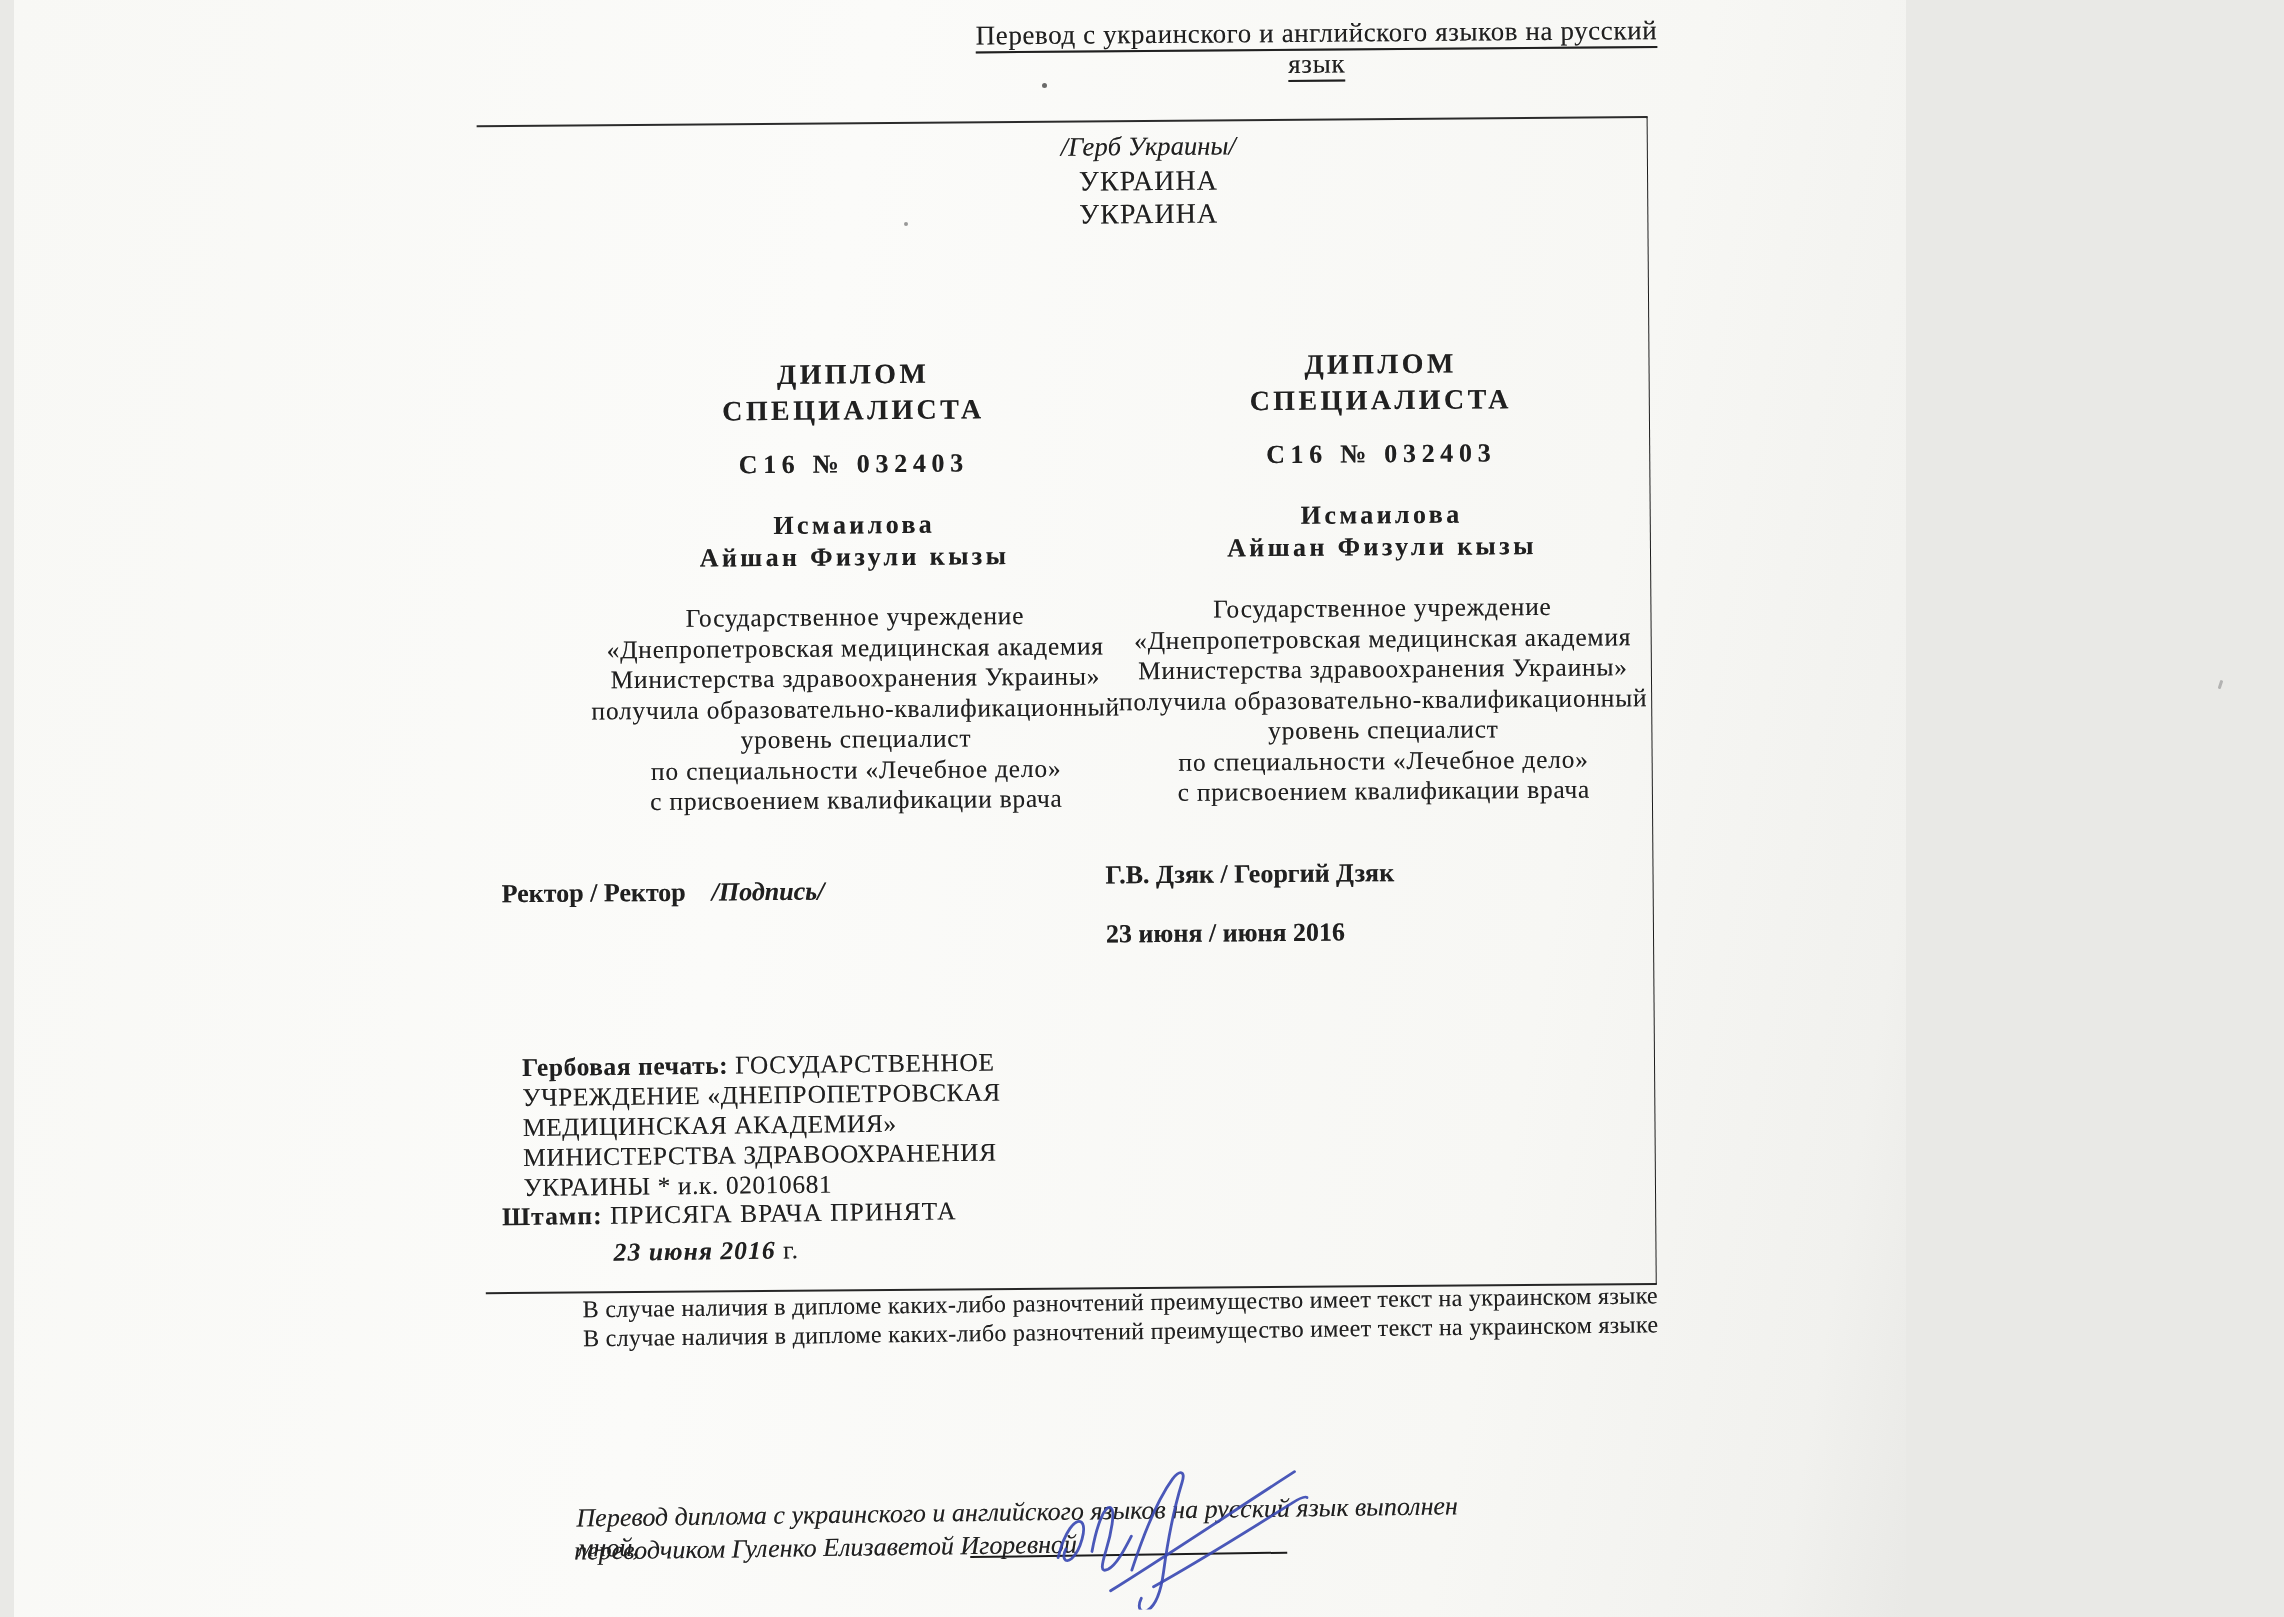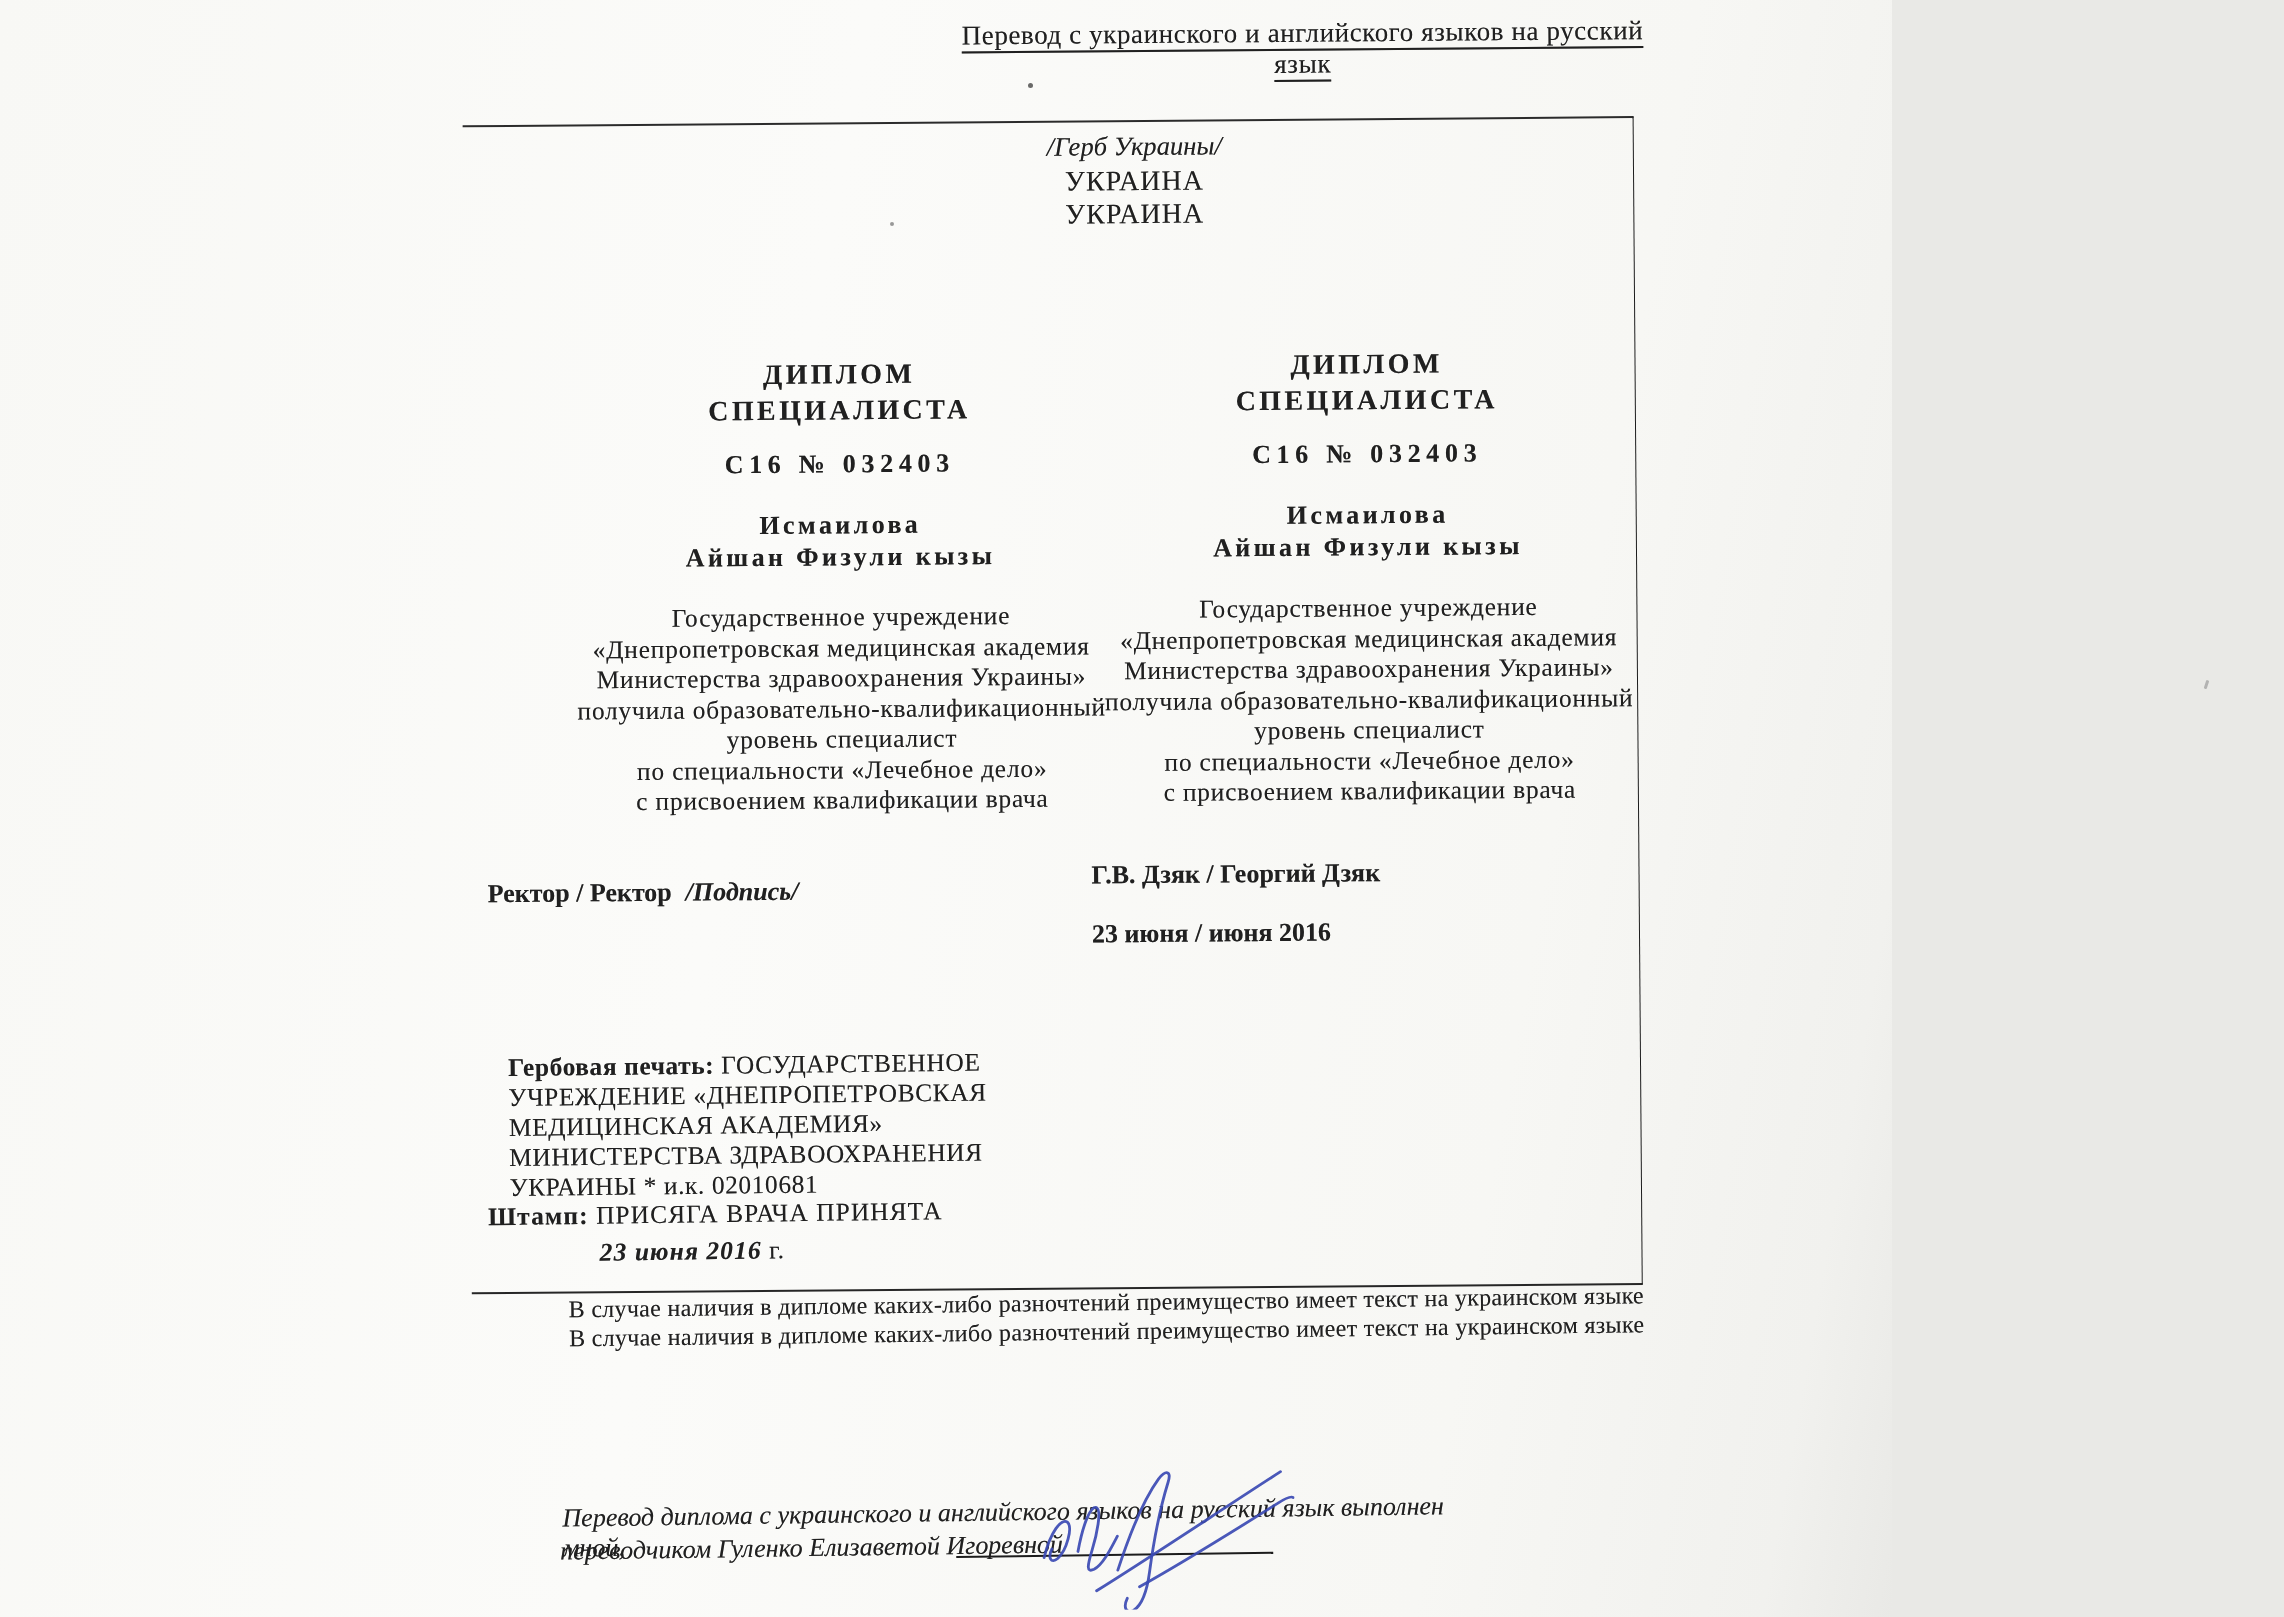--- a/index.html
+++ b/index.html
@@ -4,21 +4,21 @@
 <style>
   html,body{margin:0;padding:0;}
   body{
     width:2284px;height:1617px;
     background:#e9e9e6;
     font-family:"Liberation Serif","DejaVu Serif",serif;
     color:#202020;
     overflow:hidden;
   }
   .page{
-    position:absolute;left:0;top:0;width:1892px;height:1617px;
+    position:absolute;left:14px;top:0;width:1892px;height:1617px;
     background:linear-gradient(100deg,#f8f8f5 0%,#fbfbf9 40%,#f7f7f4 78%,#f1f1ee 94%,#e9e9e6 100%);
   }
   .doc{
     position:absolute;left:0;top:0;width:2284px;height:1617px;
     transform:rotate(-0.45deg);
     transform-origin:50% 50%;
   }
   .txt{position:absolute;text-shadow:0 0 0.6px rgba(30,30,30,0.42);}
   .center{text-align:center;}
   .pre{white-space:pre-line;}
@@ -45,21 +45,21 @@
   .col-body{font-size:25.4px;letter-spacing:0.8px;line-height:30.5px;}
 
   .lt{left:512px;width:661px;}
   .rt{left:1066px;width:608px;}
   .l-title{top:354px;} .r-title{top:348px;}
   .l-number{top:447px;} .r-number{top:441px;}
   .l-name{top:507px;} .r-name{top:501px;}
   .l-body{top:599px;} .r-body{top:594px;}
 
   .rector{left:487px;top:874px;font-size:26px;}
-  .rector .bi{margin-left:14px;}
+  .rector .bi{margin-left:26px;}
   .dzyak{left:1091px;top:860px;font-size:26px;font-weight:bold;}
   .datebl{left:1091px;top:919px;font-size:26px;font-weight:bold;}
 
   .seal{left:506px;top:1017px;width:803px;font-size:25.4px;line-height:30px;letter-spacing:0.6px;
         transform:rotate(-0.2deg);transform-origin:left top;}
 
   .stamp{left:485px;top:1197px;width:848px;height:79px;
          transform:rotate(-0.3deg);transform-origin:left top;}
   .stamp-l1{position:absolute;left:0;top:0;font-size:25.4px;letter-spacing:1.1px;}
   .stamp-l2{position:absolute;left:111px;top:37px;font-size:25.4px;letter-spacing:1.1px;}

